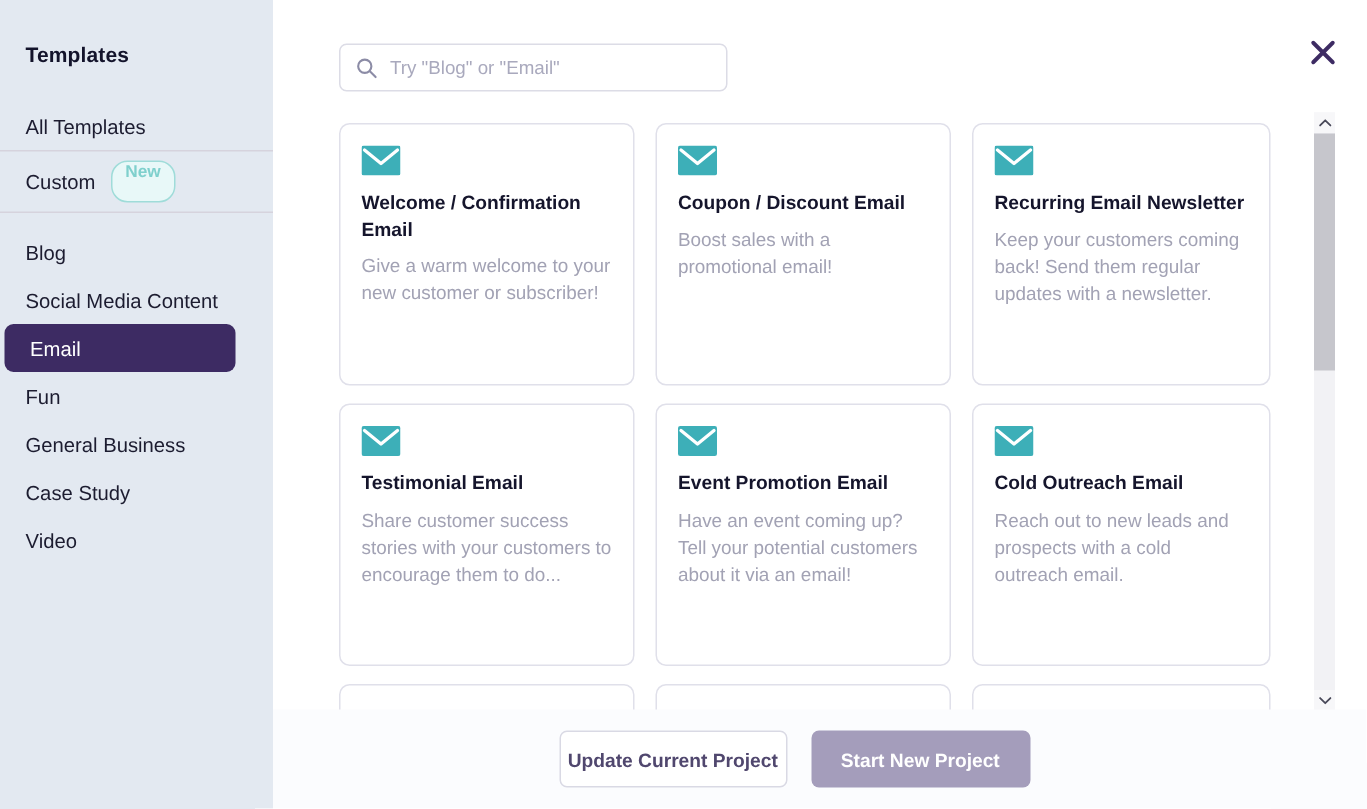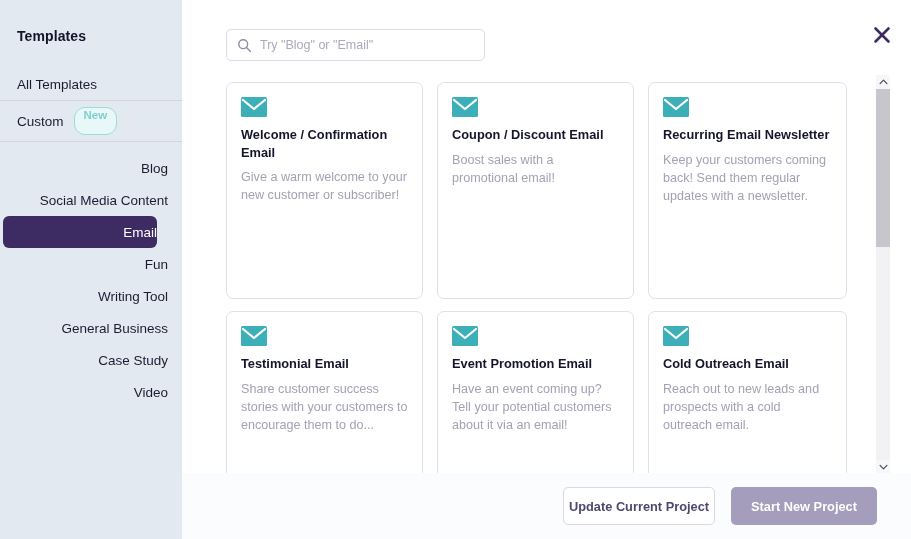--- a/index.html
+++ b/index.html
@@ -74,21 +74,20 @@
   .nav-item {
     height: 32px;
     display: flex;
     align-items: center;
     padding-left: 3px;
     font-size: 13.5px;
     color: #1c1c30;
     border-radius: 6px;
     margin-bottom: 0px;
     box-sizing: border-box;
-    justify-content: flex-end;
   }
   .nav-item.active {
     background: #3d2b63;
     color: #ffffff;
     padding-left: 17px;
     margin-left: -11px;
     margin-right: -3px;
     width: 154px;
   }
 
@@ -154,21 +153,21 @@
     height: 398px;
     overflow: hidden;
   }
   .card-row {
     display: flex;
     gap: 14px;
     margin-bottom: 12px;
   }
   .card {
     width: 197px;
-    height: 217px;
+    height: 175px;
     border: 1px solid #e0e0ea;
     border-radius: 7px;
     background: #fff;
     box-sizing: border-box;
     padding: 14px 14px 0 14px;
     flex: 0 0 197px;
     overflow: hidden;
   }
   .card.wide { width: 199px; flex: 0 0 199px; }
   .env-icon {
@@ -231,21 +230,21 @@
   
   .footer {
     position: absolute;
     left: 182px;
     right: 0;
     bottom: 0;
     height: 66px;
     background: #fbfcfe;
     display: flex;
     align-items: center;
-    justify-content: flex-end;
+    justify-content: center;
     padding-right: 34px;
     box-sizing: border-box;
     gap: 16px;
   }
   .btn {
     height: 38px;
     border-radius: 5px;
     font-size: 12.8px;
     font-weight: bold;
     display: flex;
@@ -301,23 +300,20 @@
         <span>Blog</span>
       </div>
       <div class="nav-item">
         <span>Social Media Content</span>
       </div>
       <div class="nav-item active">
         <span>Email</span>
       </div>
       <div class="nav-item">
         <span>Fun</span>
-      </div>
-      <div class="nav-item">
-        <span>Writing Tool</span>
       </div>
       <div class="nav-item">
         <span>General Business</span>
       </div>
       <div class="nav-item">
         <span>Case Study</span>
       </div>
       <div class="nav-item">
         <span>Video</span>
       </div>

